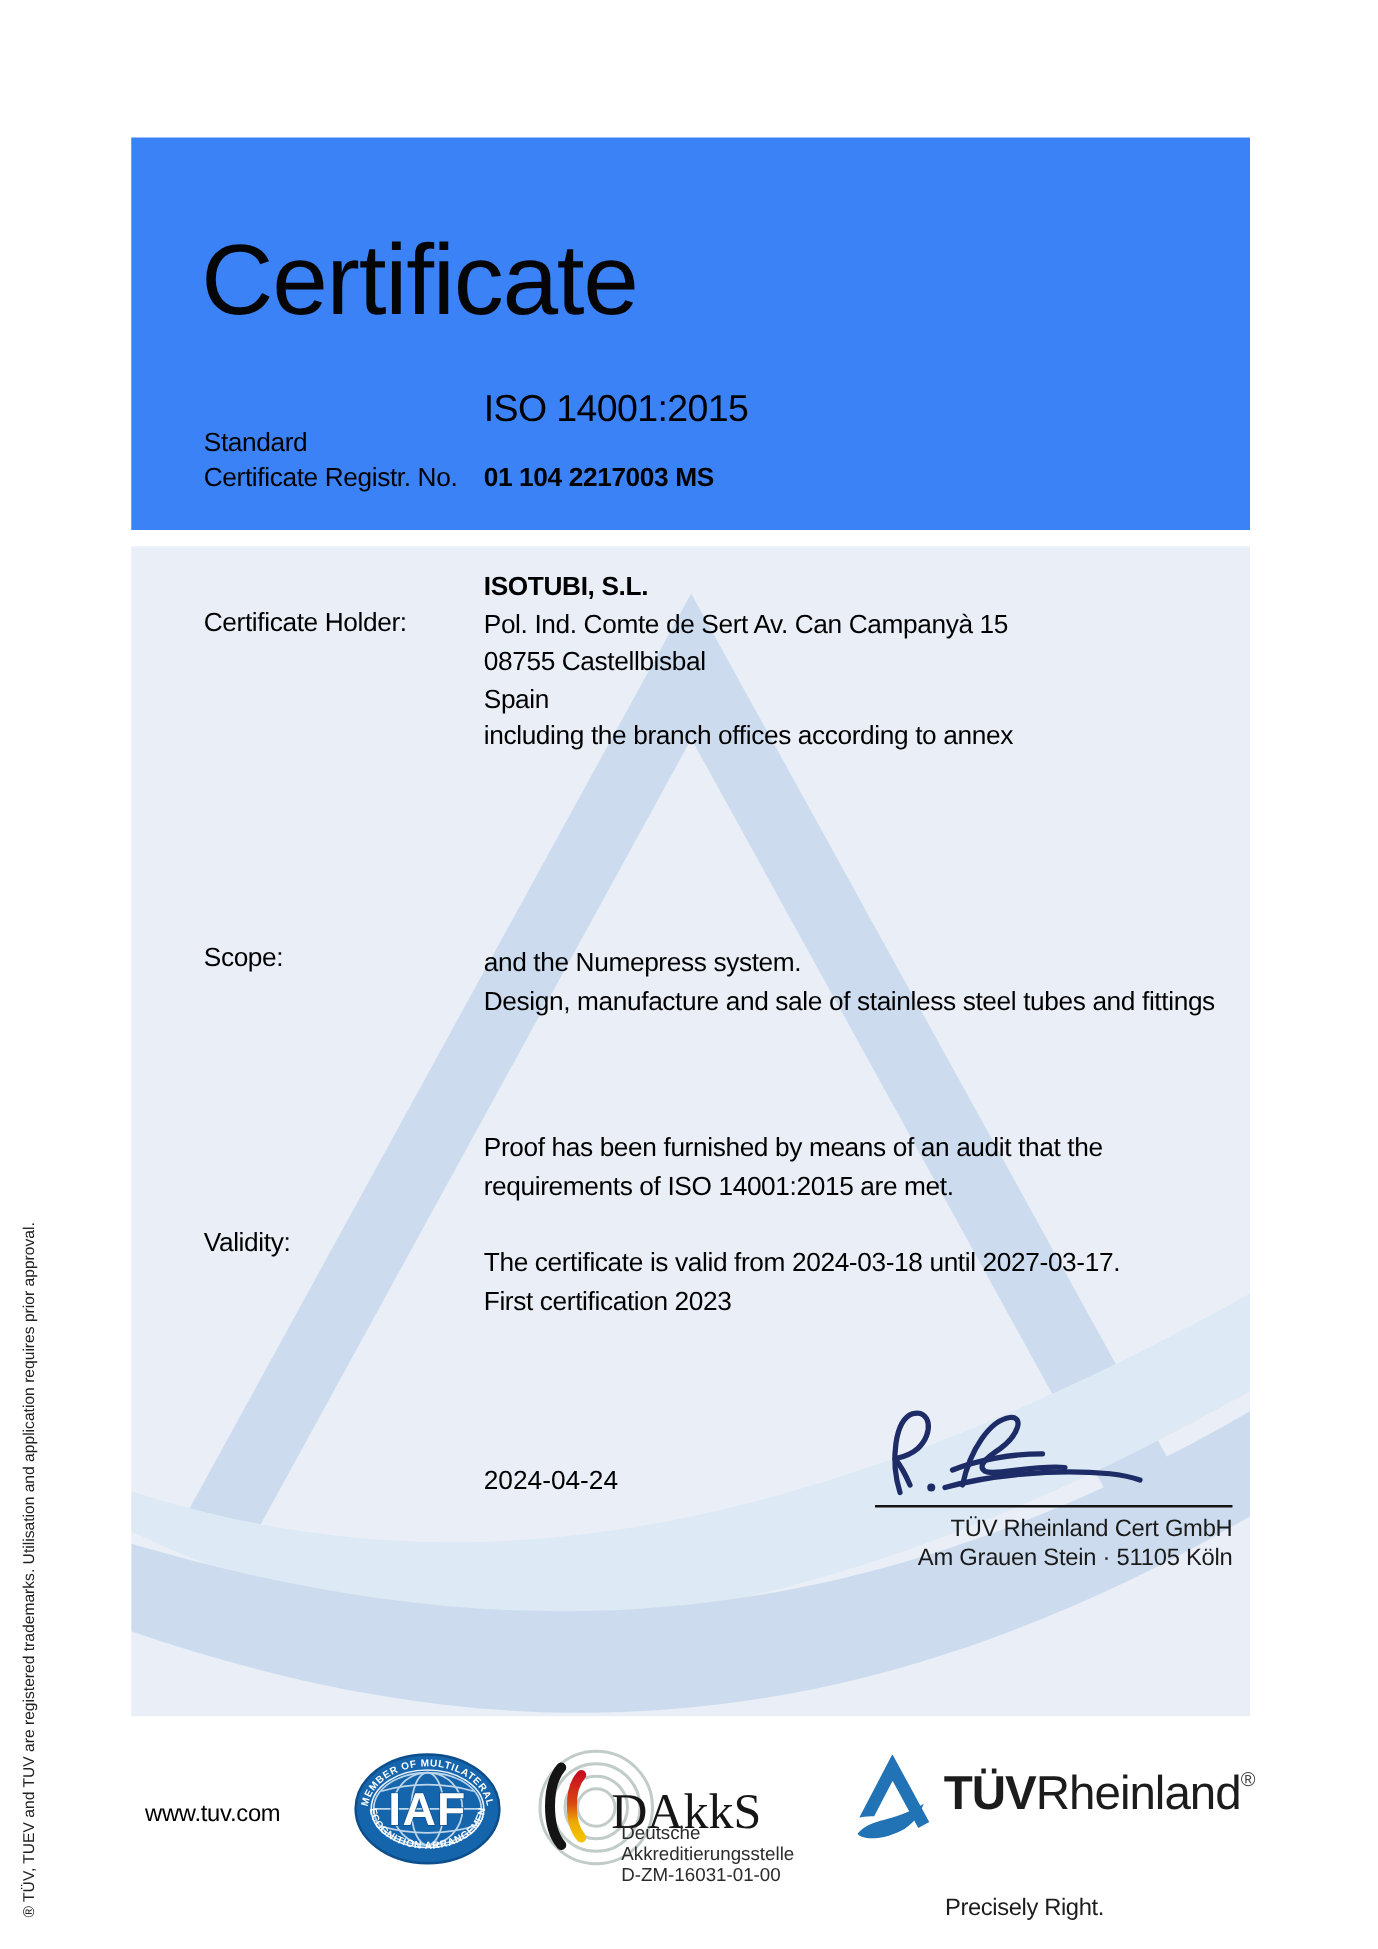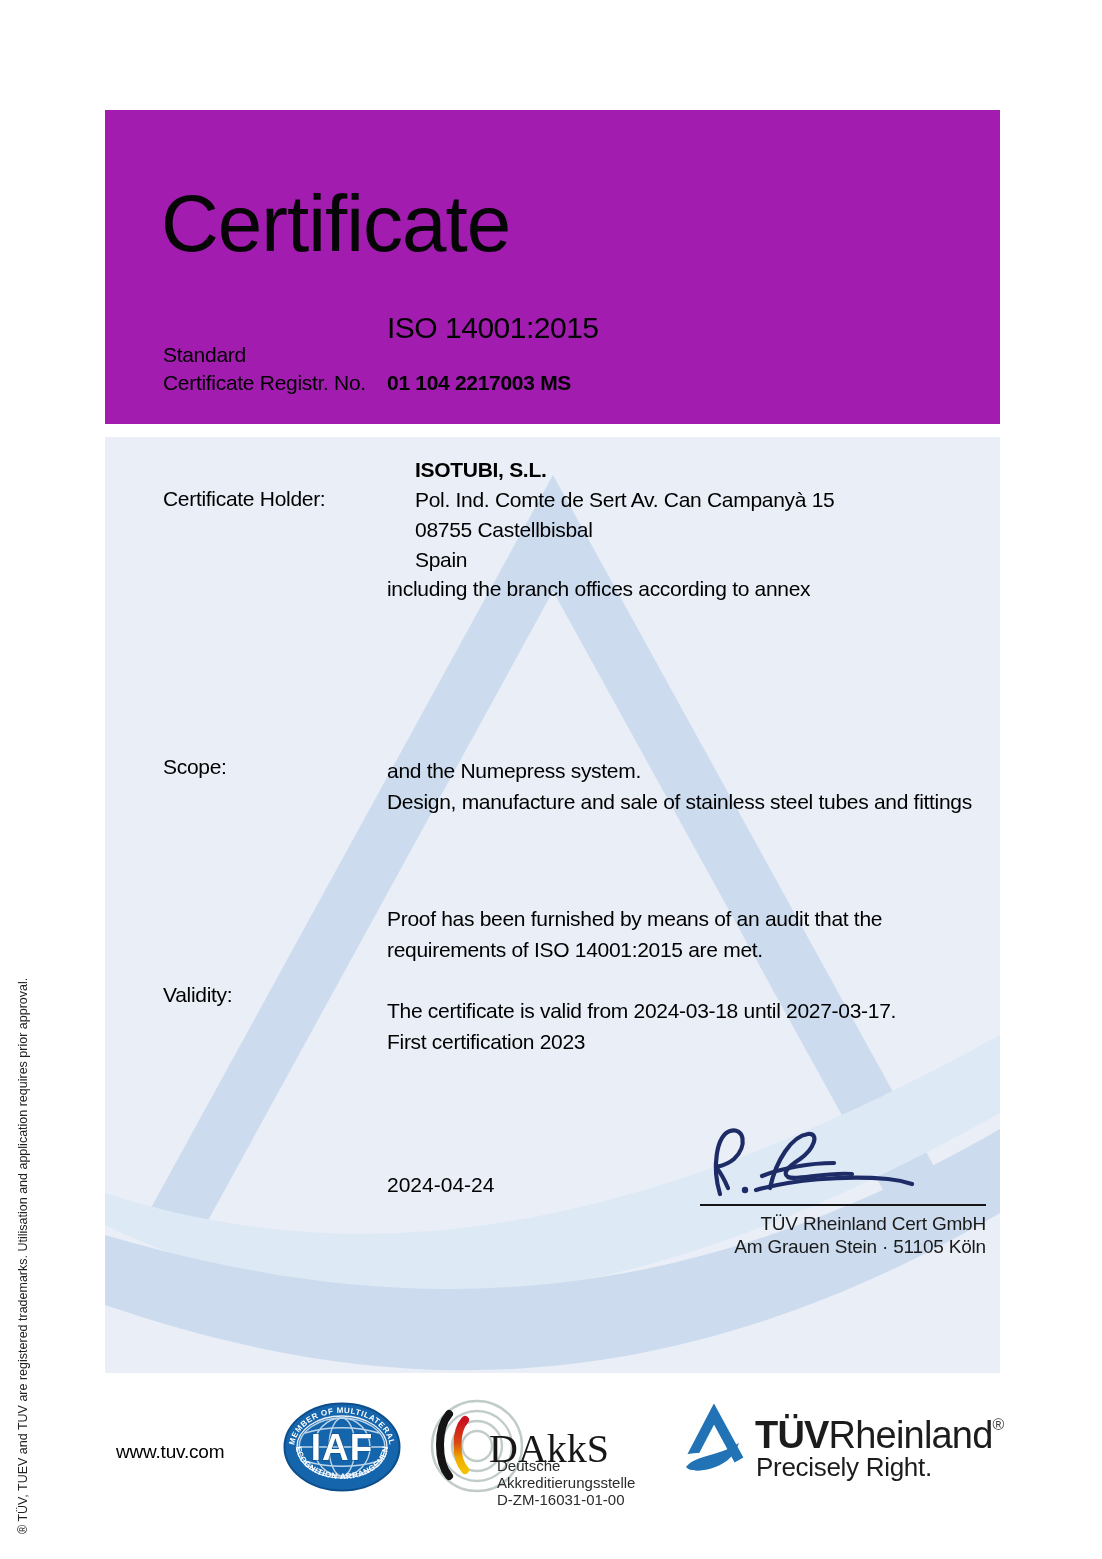--- a/index.html
+++ b/index.html
@@ -6,21 +6,21 @@
   html,body { width:1102px; height:1559px; background:#ffffff; position:relative;
               font-family:"Liberation Sans", sans-serif; color:#000; overflow:hidden; }
 
   
   .side-note-wrap { position:absolute; left:16px; top:1003px; width:22px; height:545px; }
   .side-note { position:absolute; left:0; bottom:0; white-space:nowrap;
                transform:rotate(-90deg) ; transform-origin:top left;
                font-size:12.5px; color:#222; letter-spacing:0; }
 
   
-  .band-top { position:absolute; left:105px; top:110px; width:895px; height:314px; background:#a21caf; }
+  .band-top { position:absolute; left:105px; top:110px; width:895px; height:314px; background:#3b82f6; }
   .band-main { position:absolute; left:105px; top:437px; width:895px; height:936px; background:#e9eef7; overflow:hidden; }
   .band-main svg.watermark { position:absolute; left:0; top:0; width:895px; height:936px; }
 
   .cert-title { position:absolute; left:56px; top:68px; font-size:80px; font-weight:400; letter-spacing:-1px; color:#050505; }
 
   .label { position:absolute; left:58px; font-size:21px; letter-spacing:-0.3px; color:#000; }
   .value-col { position:absolute; left:282px; font-size:21px; letter-spacing:-0.3px; color:#000; white-space:nowrap; }
   .std-value { font-size:30px; font-weight:400; letter-spacing:-0.5px; }
   .bold { font-weight:700; }
   .lh30 div { line-height:30px; }
@@ -32,21 +32,21 @@
   .issuer { position:absolute; right:14px; top:775px; text-align:right; font-size:19px; line-height:23px; color:#1a1a1a; letter-spacing:-0.2px; }
 
   
   .website { position:absolute; left:116px; top:1441px; font-size:19px; letter-spacing:-0.2px; }
   .iaf-svg { position:absolute; left:283px; top:1402px; width:118px; height:90px; }
   .dakks-svg { position:absolute; left:413px; top:1396px; width:240px; height:118px; }
   .tuv-logo-svg { position:absolute; left:681px; top:1404px; width:68px; height:78px; }
   .tuv-wordmark { position:absolute; left:755px; top:1414px; font-size:38px; color:#1c1c1c; letter-spacing:-0.8px; white-space:nowrap; }
   .tuv-wordmark .b { font-weight:700; }
   .tuv-wordmark .reg { font-size:16px; vertical-align:18px; color:#444; letter-spacing:0; }
-  .tuv-tagline { position:absolute; left:756px; top:1452px; font-size:26px; color:#1c1c1c; letter-spacing:-0.3px; }
+  .tuv-tagline { position:absolute; left:756px; top:1516px; font-size:19px; color:#1c1c1c; letter-spacing:-0.3px; }
 
   .dakks-name { font-family:"Liberation Serif", serif; font-size:40px; fill:#161616; }
   .dakks-sub { font-size:15px; fill:#2b2b2b; font-family:"Liberation Sans", sans-serif; }
 </style>
 </head>
 <body>
 
 <div class="side-note-wrap">
   <div class="side-note">® TÜV, TUEV and TUV are registered trademarks. Utilisation and application requires prior approval.</div>
 </div>
@@ -63,21 +63,21 @@
 
 <div class="band-main">
 
   <svg class="watermark" viewBox="0 0 895 936" preserveAspectRatio="none">
     <path d="M62,800 L448,96 L836,800" fill="none" stroke="#ccdcee" stroke-width="56"></path>
     <path d="M0,756 C250,836 520,806 895,598 L895,676 C520,886 250,908 0,788 Z" fill="#dde9f5"></path>
     <path d="M0,798 C280,880 560,886 895,692 L895,776 C560,970 280,964 0,868 Z" fill="#ccdcee"></path>
   </svg>
 
   <div class="label" style="top:18px;margin-top:32px;">Certificate Holder:</div>
-  <div class="value-col lh30" style="top:18px;margin-left:28px;">
+  <div class="value-col lh30" style="top:18px;">
     <div class="bold">ISOTUBI, S.L.</div>
     <div>Pol. Ind. Comte de Sert Av. Can Campanyà 15</div>
     <div>08755 Castellbisbal</div>
     <div>Spain</div>
   </div>
 
   <div class="value-col" style="top:140px;">including the branch offices according to annex</div>
 
   <div class="label" style="top:318px;">Scope:</div>
   <div class="value-col lh31" style="top:318px;">

